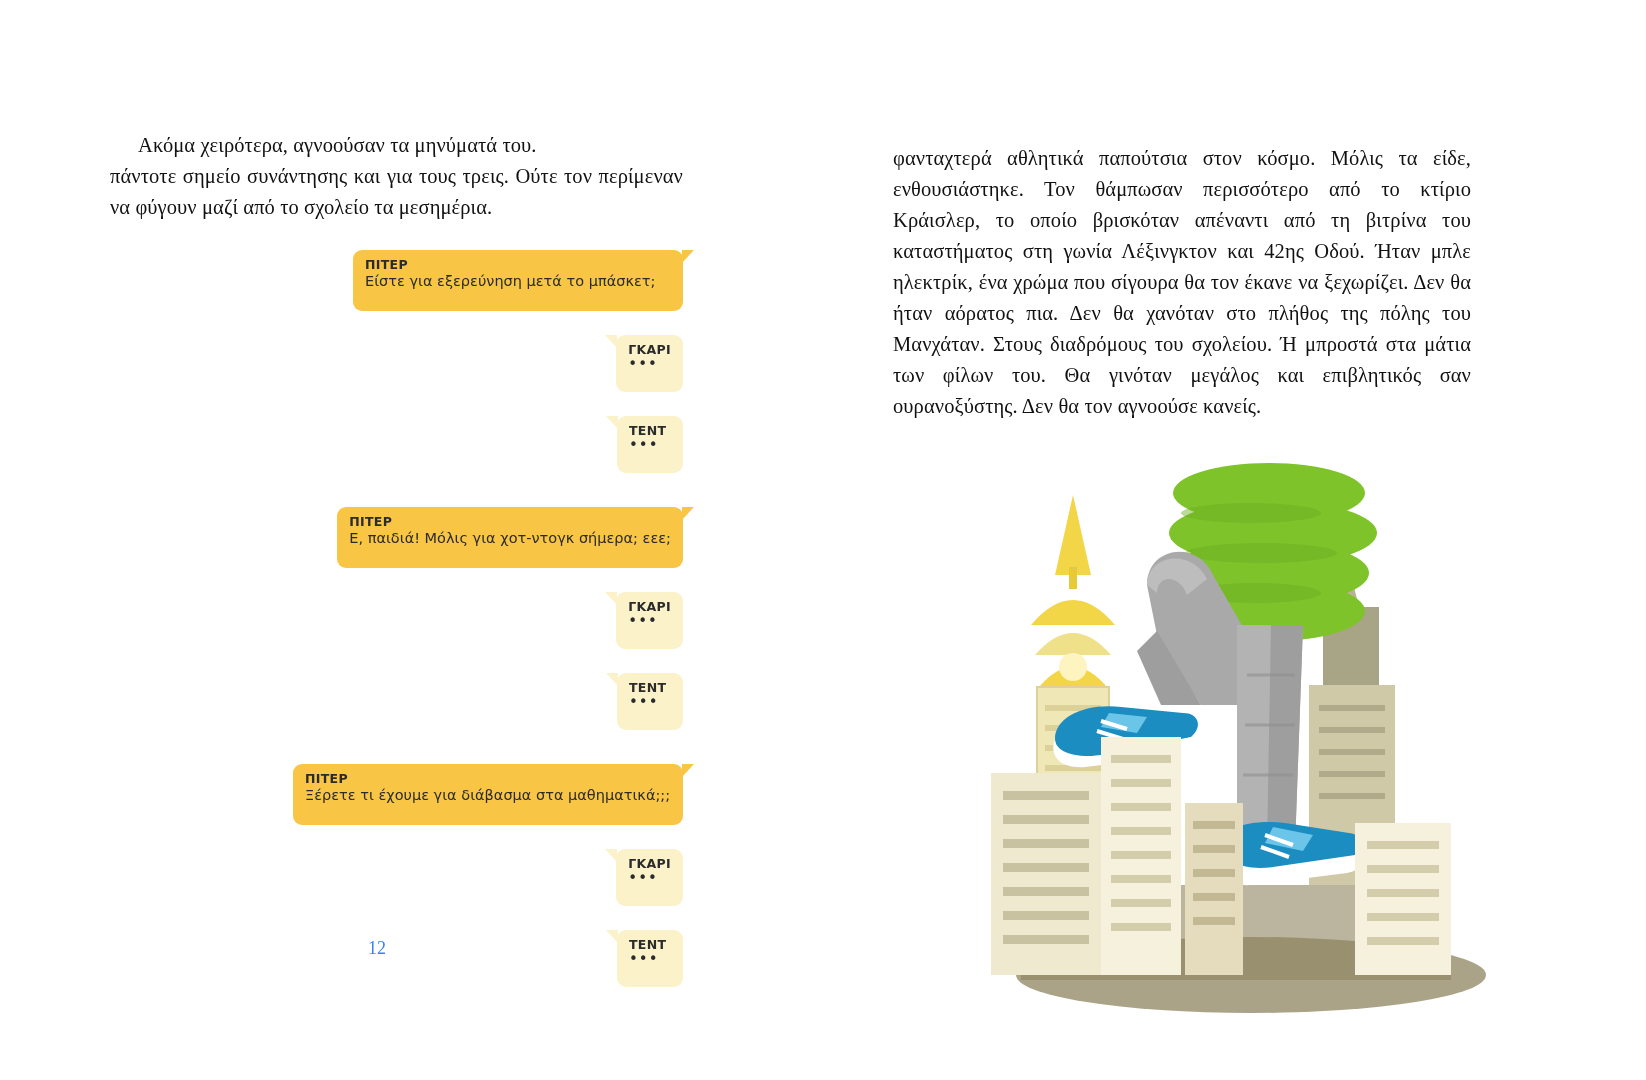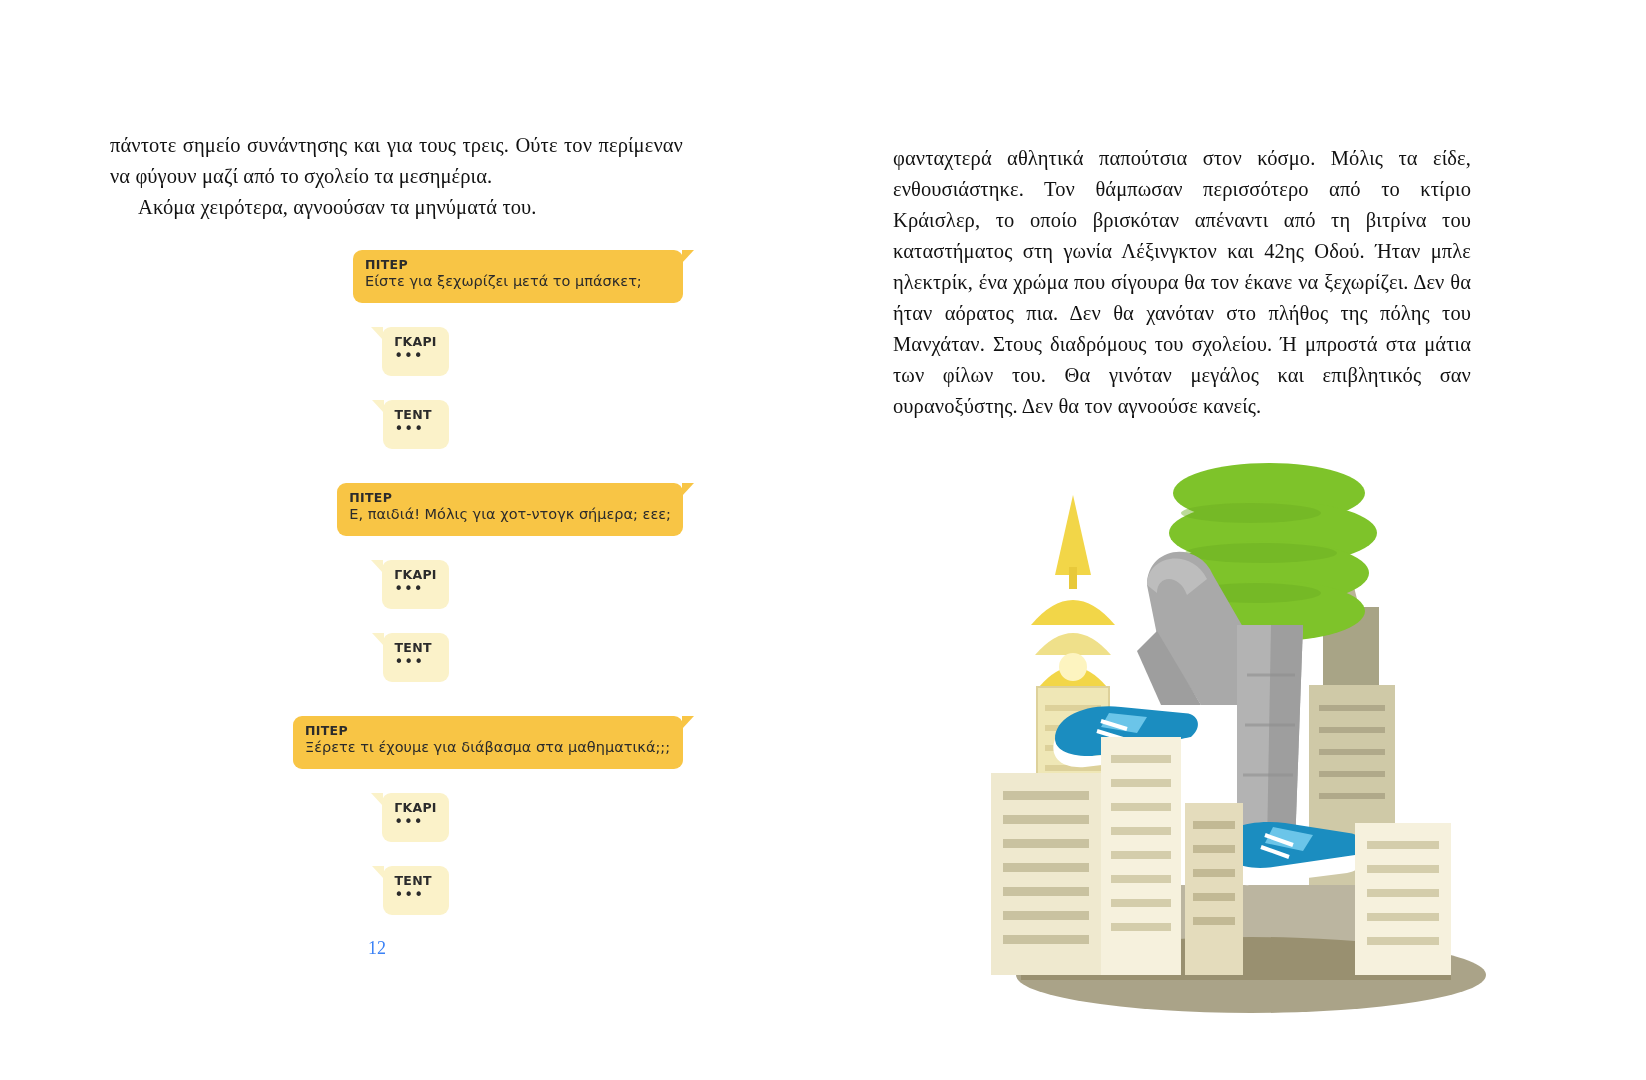--- a/index.html
+++ b/index.html
@@ -30,25 +30,25 @@
   p.body.indent{text-indent:28px;}
   p.body + p.body{margin-top:0;}
 
   
   .chat{
     position:absolute;
     left:110px;top:250px;width:573px;
   }
   .bubble-row{display:flex;margin-bottom:10px;}
   .bubble-row.right{justify-content:flex-end;}
-  .bubble-row.left{justify-content:center;padding-left:38px;margin-top:24px;}
+  .bubble-row.left{justify-content:flex-end;padding-left:38px;margin-top:24px;}
   .bubble{
     position:relative;
     border-radius:9px;
-    padding:7px 12px 12px 12px;
+    padding:7px 12px 20px 12px;
     font-family:"DejaVu Sans","Liberation Sans",sans-serif;
     color:#2b2b2b;
     box-sizing:border-box;
   }
   .bubble .who{
     font-size:12.5px;
     font-weight:bold;
     letter-spacing:.3px;
     line-height:15px;
     display:block;
@@ -111,30 +111,30 @@
   }
 </style>
 </head>
 <body>
 
 <div class="spread">
 
   <div class="page">
 
     <div class="left-col">
+      <p class="body indent">Ακόμα χειρότερα, αγνοούσαν τα μηνύματά του.</p>
       <p class="body">πάντοτε σημείο συνάντησης και για τους τρεις. Ούτε τον περίμεναν να φύγουν μαζί από το σχολείο τα μεσημέρια.</p>
-      <p class="body indent">Ακόμα χειρότερα, αγνοούσαν τα μηνύματά του.</p>
     </div>
 
     <div class="chat">
 
       <div class="bubble-row right">
         <div class="bubble sent">
           <span class="who">ΠΙΤΕΡ</span>
-          <span class="msg">Είστε για ξεχωρίζει μετά το μπάσκετ;</span>
+          <span class="msg">Είστε για εξερεύνηση μετά το μπάσκετ;</span>
         </div>
       </div>
 
       <div class="bubble-row left">
         <div class="bubble recv">
           <span class="who">ΓΚΑΡΙ</span>
           <span class="dots">•••</span>
         </div>
       </div>
 

